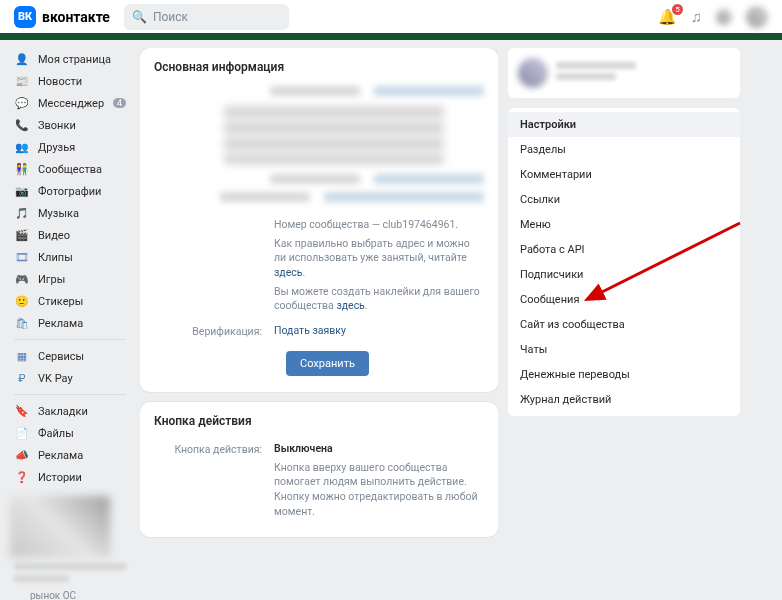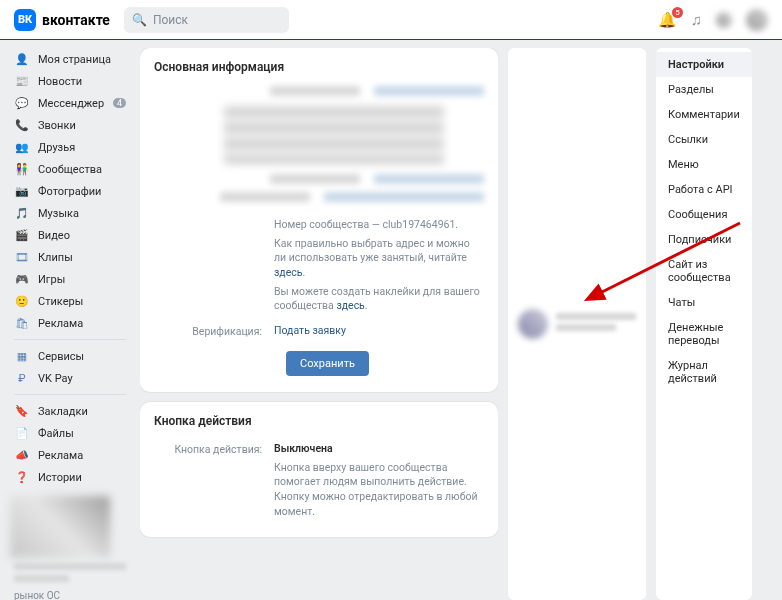--- a/index.html
+++ b/index.html
@@ -1,51 +1,51 @@
 <!DOCTYPE html>
 <html><head>
 <meta charset="utf-8">
 <style>
   * { box-sizing: border-box; margin: 0; padding: 0; font-family: -apple-system, BlinkMacSystemFont, Roboto, Helvetica, Arial, sans-serif; }
   body { background: #edeef0; font-size: 12px; color: #2a2a2a; width: 782px; height: 600px; overflow: hidden; position: relative; }
-  .header { height: 40px; background: #fff; border-bottom: 1px solid #14532d; display: flex; align-items: center; padding: 0 14px; }
+  .header { height: 40px; background: #fff; border-bottom: 7px solid #14532d; display: flex; align-items: center; padding: 0 14px; }
   .logo { display: flex; align-items: center; gap: 6px; font-weight: 700; font-size: 14px; color: #000; }
   .logo-icon { width: 22px; height: 22px; background: #07f; border-radius: 6px; display: flex; align-items: center; justify-content: center; color: #fff; font-weight: 800; font-size: 11px; }
   .search-box { margin-left: 14px; background: #edeef0; border-radius: 6px; height: 26px; width: 165px; display: flex; align-items: center; padding: 0 8px; color: #818c99; font-size: 12px; gap: 6px; }
   .header-right { margin-left: auto; display: flex; align-items: center; gap: 14px; }
   .bell { position: relative; color: #818c99; font-size: 15px; }
   .bell-badge { position: absolute; top: -4px; right: -6px; background: #e64646; color: #fff; border-radius: 8px; font-size: 8px; padding: 1px 3px; }
   .music-icon { color: #818c99; font-size: 15px; }
   .avatar-blur, .avatar-blur2 { width: 22px; height: 22px; border-radius: 50%; filter: blur(3px); background: linear-gradient(45deg,#a0a0a0,#d0d0d0); }
   .avatar-blur2 { width: 16px; height: 16px; }
 
   .layout { display: flex; padding: 8px 10px 0 10px; gap: 10px; height: calc(100% - 40px); }
   .sidebar { width: 120px; flex-shrink: 0; }
   .nav-item { display: flex; align-items: center; gap: 8px; padding: 3px 4px; color: #2a2a2a; font-size: 11px; cursor: pointer; border-radius: 4px; }
   .nav-icon { width: 16px; height: 16px; display: inline-flex; align-items: center; justify-content: center; color: #5181b8; }
   .nav-badge { margin-left: auto; background: #99a2ad; color: #fff; font-size: 9px; border-radius: 8px; padding: 0 4px; }
   .nav-sep { height: 1px; background: #dadce0; margin: 5px 4px; }
   .sidebar-ad { margin-top: 8px; width: 100px; height: 62px; background: linear-gradient(45deg,#c8c8c8,#e5e5e5,#a0a0a0); filter: blur(4px); border-radius: 3px; }
   .ad-line { height: 7px; margin: 5px 4px 0 4px; background: #d5d5d5; filter: blur(2px); border-radius: 2px; }
-  .ad-label { margin: 8px 4px 0 4px; font-size: 10px; color: #818c99; }
+  .ad-label { margin: 8px 4px 0 20px; font-size: 10px; color: #818c99; }
 
   .col-main { width: 358px; flex-shrink: 0; display: flex; flex-direction: column; gap: 10px; overflow-y: auto; scrollbar-width: none; padding-bottom: 10px; }
   .card { background: #fff; border-radius: 10px; padding: 12px 14px 16px 14px; box-shadow: 0 0 0 1px rgba(0,0,0,.04); }
   .card h2 { font-size: 12px; font-weight: 600; margin-bottom: 12px; }
   .blur-row { display: flex; gap: 10px; margin-bottom: 8px; }
   .blur-l { width: 90px; height: 10px; background: #d8d8d8; filter: blur(3px); border-radius: 2px; margin-left: auto; margin-right: 4px; }
   .blur-r { width: 110px; height: 10px; background: #c8d9e8; filter: blur(3px); border-radius: 2px; }
   .blur-block { height: 60px; width: 220px; margin-left: 70px; filter: blur(4px); background: repeating-linear-gradient(0deg,#d0d0d0,#d0d0d0 8px,#f0f0f0 8px,#f0f0f0 16px); border-radius: 3px; margin-bottom: 10px; }
   .info-row { display: flex; padding: 2px 0; font-size: 10.5px; align-items: center; }
   .info-label { width: 120px; text-align: right; padding-right: 12px; color: #818c99; }
   .info-val { flex: 1; color: #2a2a2a; line-height: 1.4; }
   .info-val a { color: #2a5885; cursor: pointer; }
   .save-btn { background: #447bba; color: #fff; border: none; border-radius: 4px; padding: 6px 14px; font-size: 11px; margin-left: 132px; margin-top: 10px; cursor: pointer; }
 
-  .col-right { width: 232px; flex-shrink: 0; display: flex; flex-direction: row; gap: 10px; }
+  .col-right { width: 232px; flex-shrink: 0; display: flex; flex-direction: column; gap: 10px; }
   .mini-profile { background: #fff; border-radius: 6px; padding: 10px; display: flex; gap: 8px; align-items: center; }
   .mini-av { width: 30px; height: 30px; border-radius: 50%; background: linear-gradient(45deg,#88a,#ccd); filter: blur(3px); }
   .mini-lines div { width: 80px; height: 7px; background: #d5d5d5; filter: blur(2px); margin-bottom: 4px; border-radius: 2px; }
   .right-menu { background: #fff; border-radius: 6px; padding: 4px 0; }
   .right-item { padding: 6px 12px; font-size: 11px; color: #2a2a2a; cursor: pointer; }
   .right-item.active { background: #f0f2f5; font-weight: 600; }
 
   .arrow { position: absolute; width: 140px; height: 80px; pointer-events: none; }
   svg.arrow-svg { overflow: visible; }
 </style>
@@ -213,22 +213,22 @@
           <div style="width:60px"></div>
         </div>
     </div>
     <div class="right-menu" id="right-menu">
         <div class="right-item active">Настройки</div>
         <div class="right-item">Разделы</div>
         <div class="right-item">Комментарии</div>
         <div class="right-item">Ссылки</div>
         <div class="right-item">Меню</div>
         <div class="right-item">Работа с API</div>
+        <div class="right-item">Подписчики</div>
         <div class="right-item">Сообщения</div>
-        <div class="right-item">Подписчики</div>
         <div class="right-item">Сайт из сообщества</div>
         <div class="right-item">Чаты</div>
         <div class="right-item">Денежные переводы</div>
         <div class="right-item">Журнал действий</div>
       </div>
   </div>
 </div>
 
 <svg class="arrow arrow-svg" style="left:590px; top:213px;" width="160" height="100">
   <defs>

